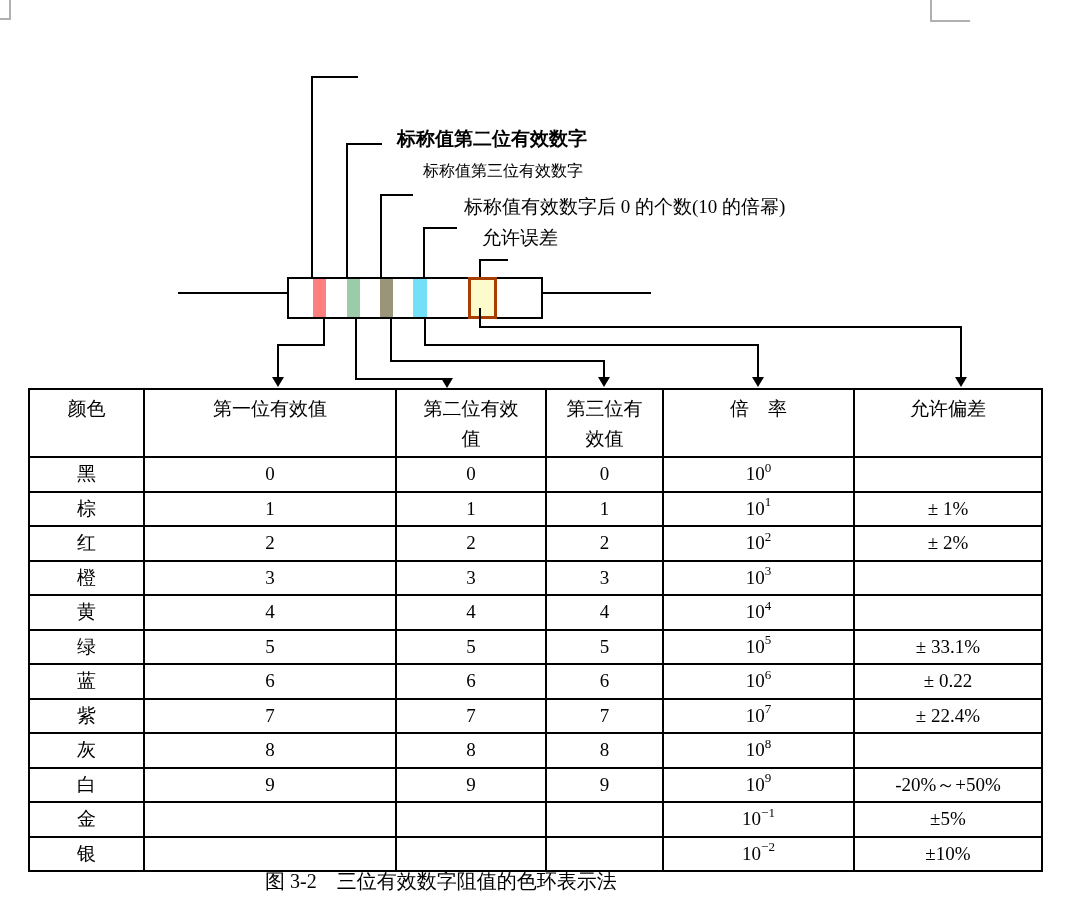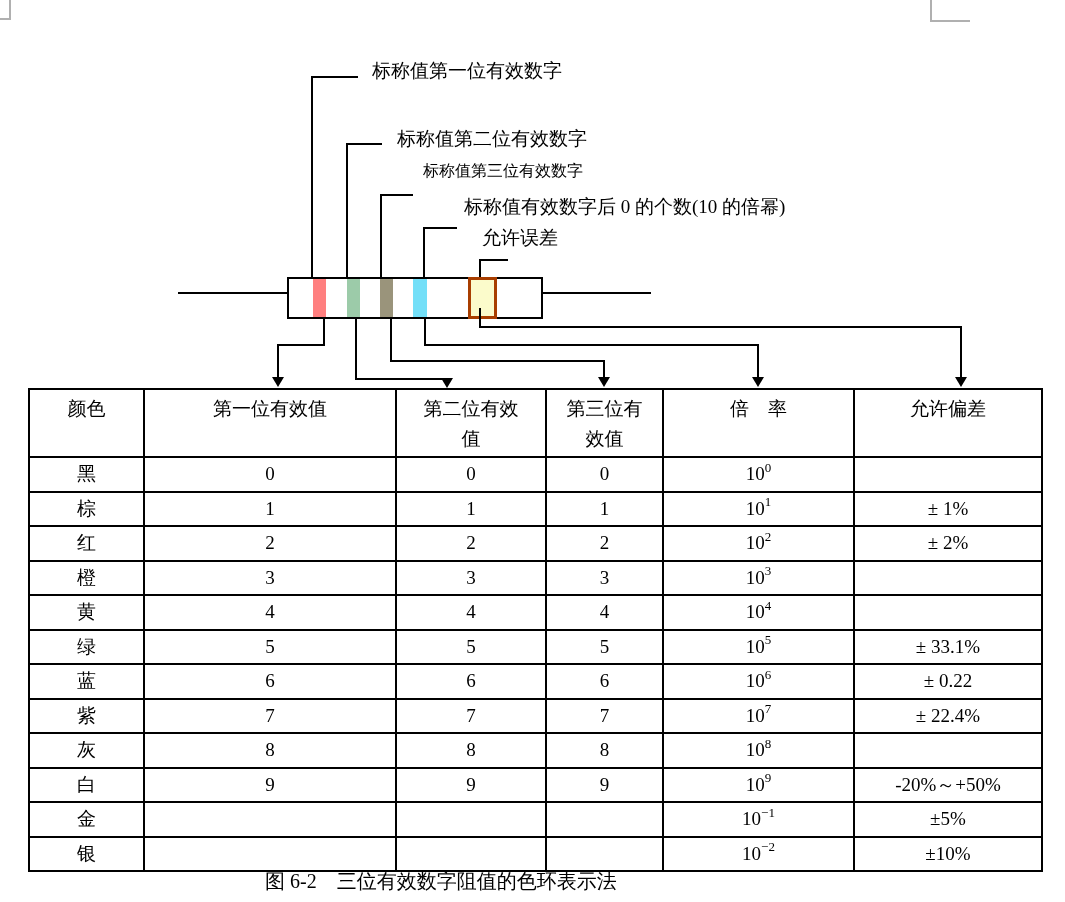--- a/index.html
+++ b/index.html
@@ -31,22 +31,21 @@
 <body>
 
 <div id="page">
 
   <div class="gln" style="left:9px;top:0;width:2px;height:19px;"></div>
   <div class="gln" style="left:0;top:18px;width:11px;height:2px;"></div>
   <div class="gln" style="left:930px;top:0;width:2px;height:21px;"></div>
   <div class="gln" style="left:930px;top:20px;width:40px;height:2px;"></div>
 
 
-  <div class="lbl" style="left:372px;top:61px;">标称值第一位有效数字</div>
-  <div class="lbl" style="left:397px;top:129px;">标称值第二位有效数字</div>
+  <div class="lbl" style="left:397px;top:129px;font-weight:bold;">标称值第二位有效数字</div>
   <div class="lbl lbl-sm" style="left:423px;top:162px;">标称值第三位有效数字</div>
   <div class="lbl" style="left:464px;top:197px;">标称值有效数字后 0 的个数(10 的倍幂)</div>
   <div class="lbl" style="left:482px;top:228px;">允许误差</div>
 
   <div class="ln" style="left:311px;top:76px;width:47px;height:2px;"></div>
   <div class="ln" style="left:311px;top:76px;width:2px;height:202px;"></div>
 
   <div class="ln" style="left:346px;top:143px;width:36px;height:2px;"></div>
   <div class="ln" style="left:346px;top:143px;width:2px;height:135px;"></div>
 
@@ -207,15 +206,15 @@
           <td>银</td>
           <td></td>
           <td></td>
           <td></td>
           <td><span>10</span><sup>−2</sup></td>
           <td>±10%</td>
         </tr>
       </tbody>
   </table>
 
-  <div class="caption">图 6-2　三位有效数字阻值的色环表示法</div>
+  <div class="caption">图 3-2　三位有效数字阻值的色环表示法</div>
 
 </div>
 
 </body></html>

